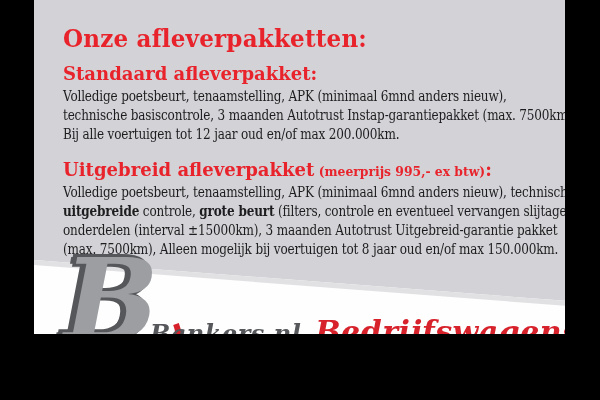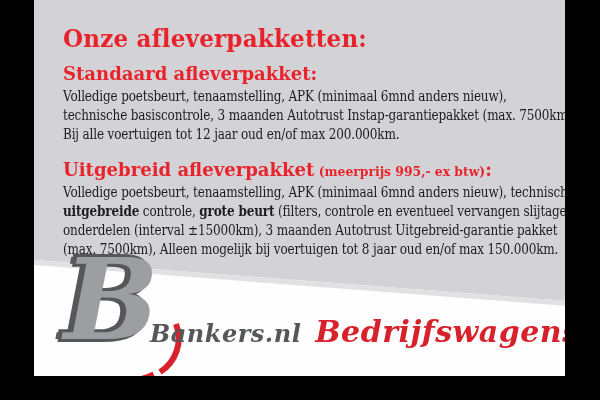--- a/index.html
+++ b/index.html
@@ -3,21 +3,21 @@
 <meta charset="utf-8">
 <style>
   html,body{margin:0;padding:0;}
   body{
     width:600px;height:400px;overflow:hidden;
     background:#000;
     font-family:"DejaVu Serif","Liberation Serif",serif;
     position:relative;
   }
   .card{
-    position:absolute;left:34px;top:0;width:531px;height:376px;
+    position:absolute;left:34px;top:0;width:531px;height:334px;
     background:var(--gray-bg,#d3d3d7);
     overflow:hidden;
   }
   .white-footer{
     position:absolute;top:281px;left:-25px;width:585px;height:320px;
     background:var(--white,#fefefe);
     border-top:5px solid var(--edge-wedge,#e1e1e4);
     transform:rotate(4.4deg);
   }
   .title{

